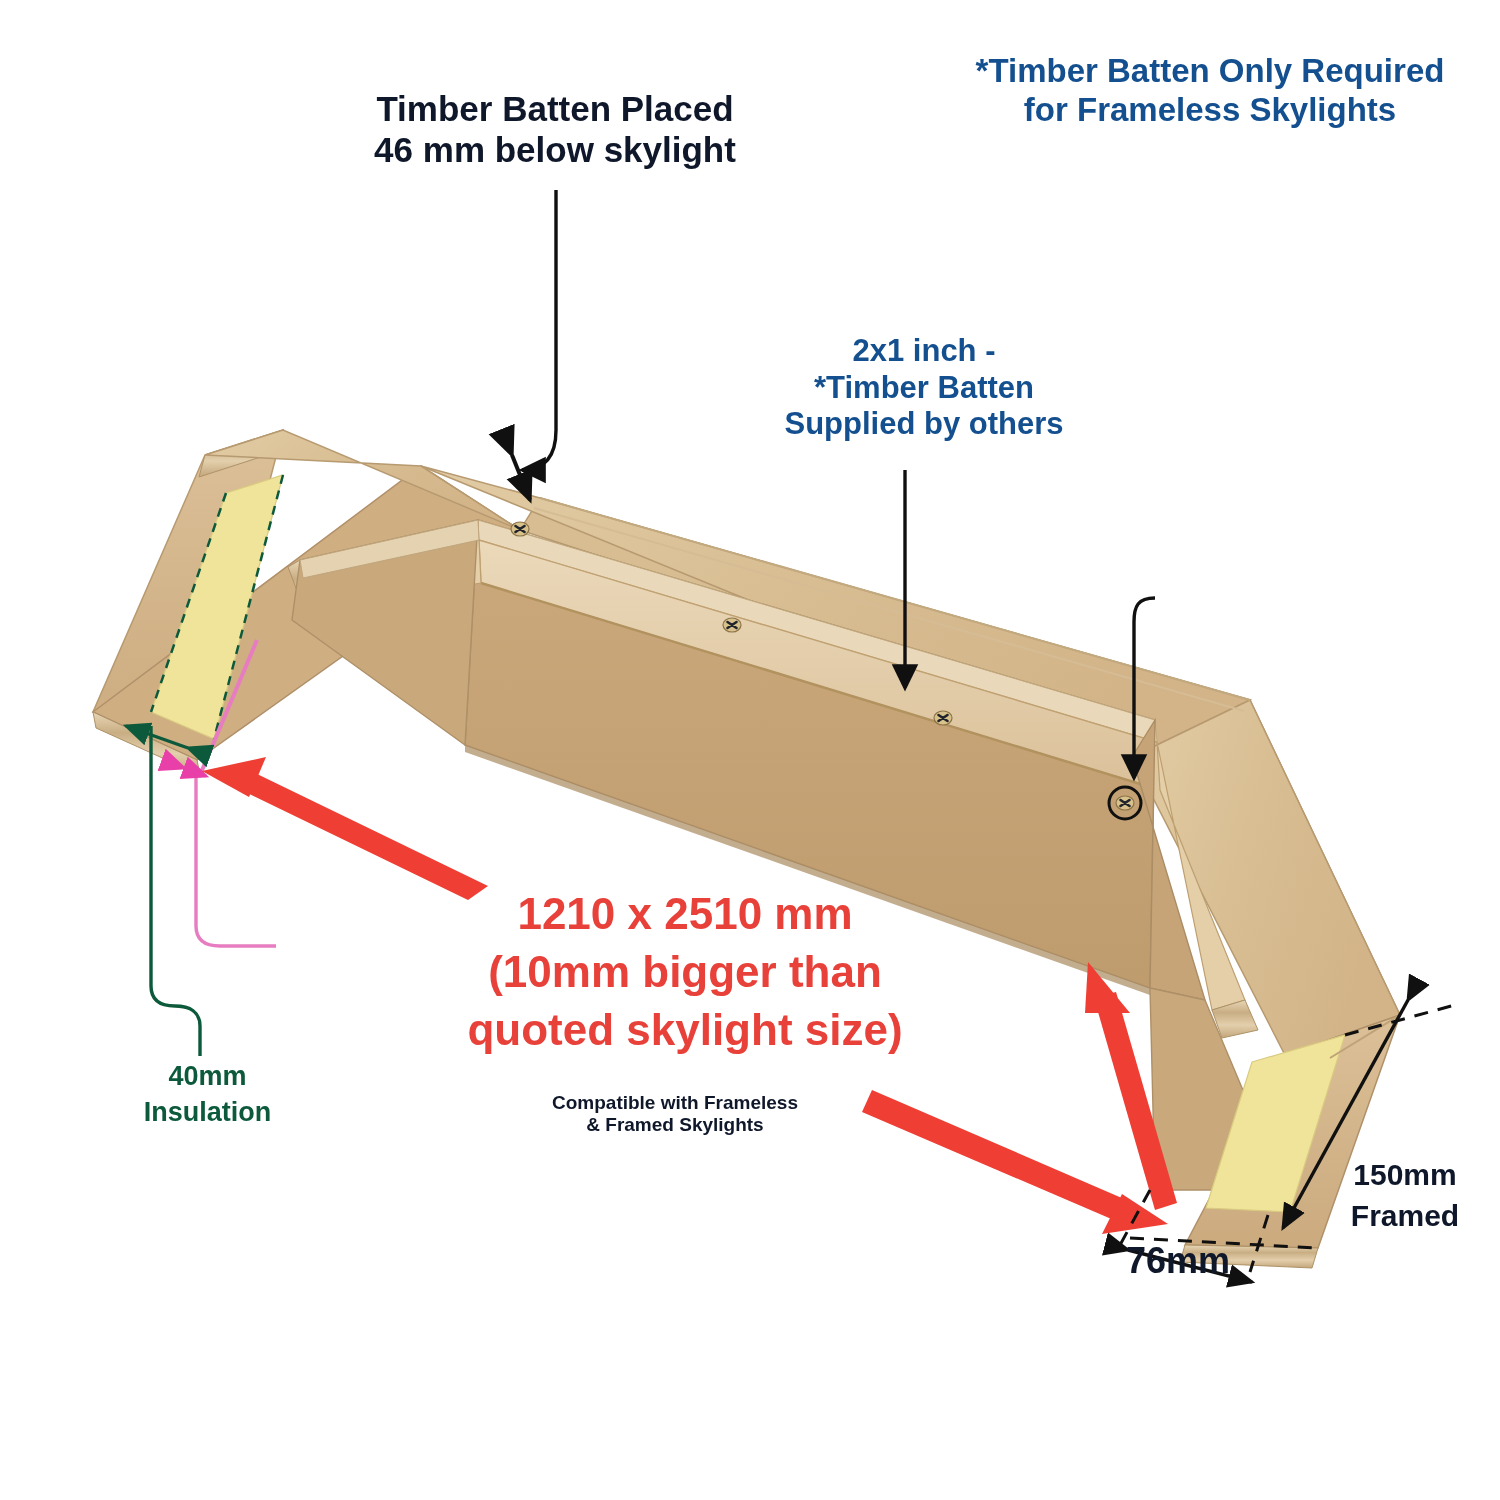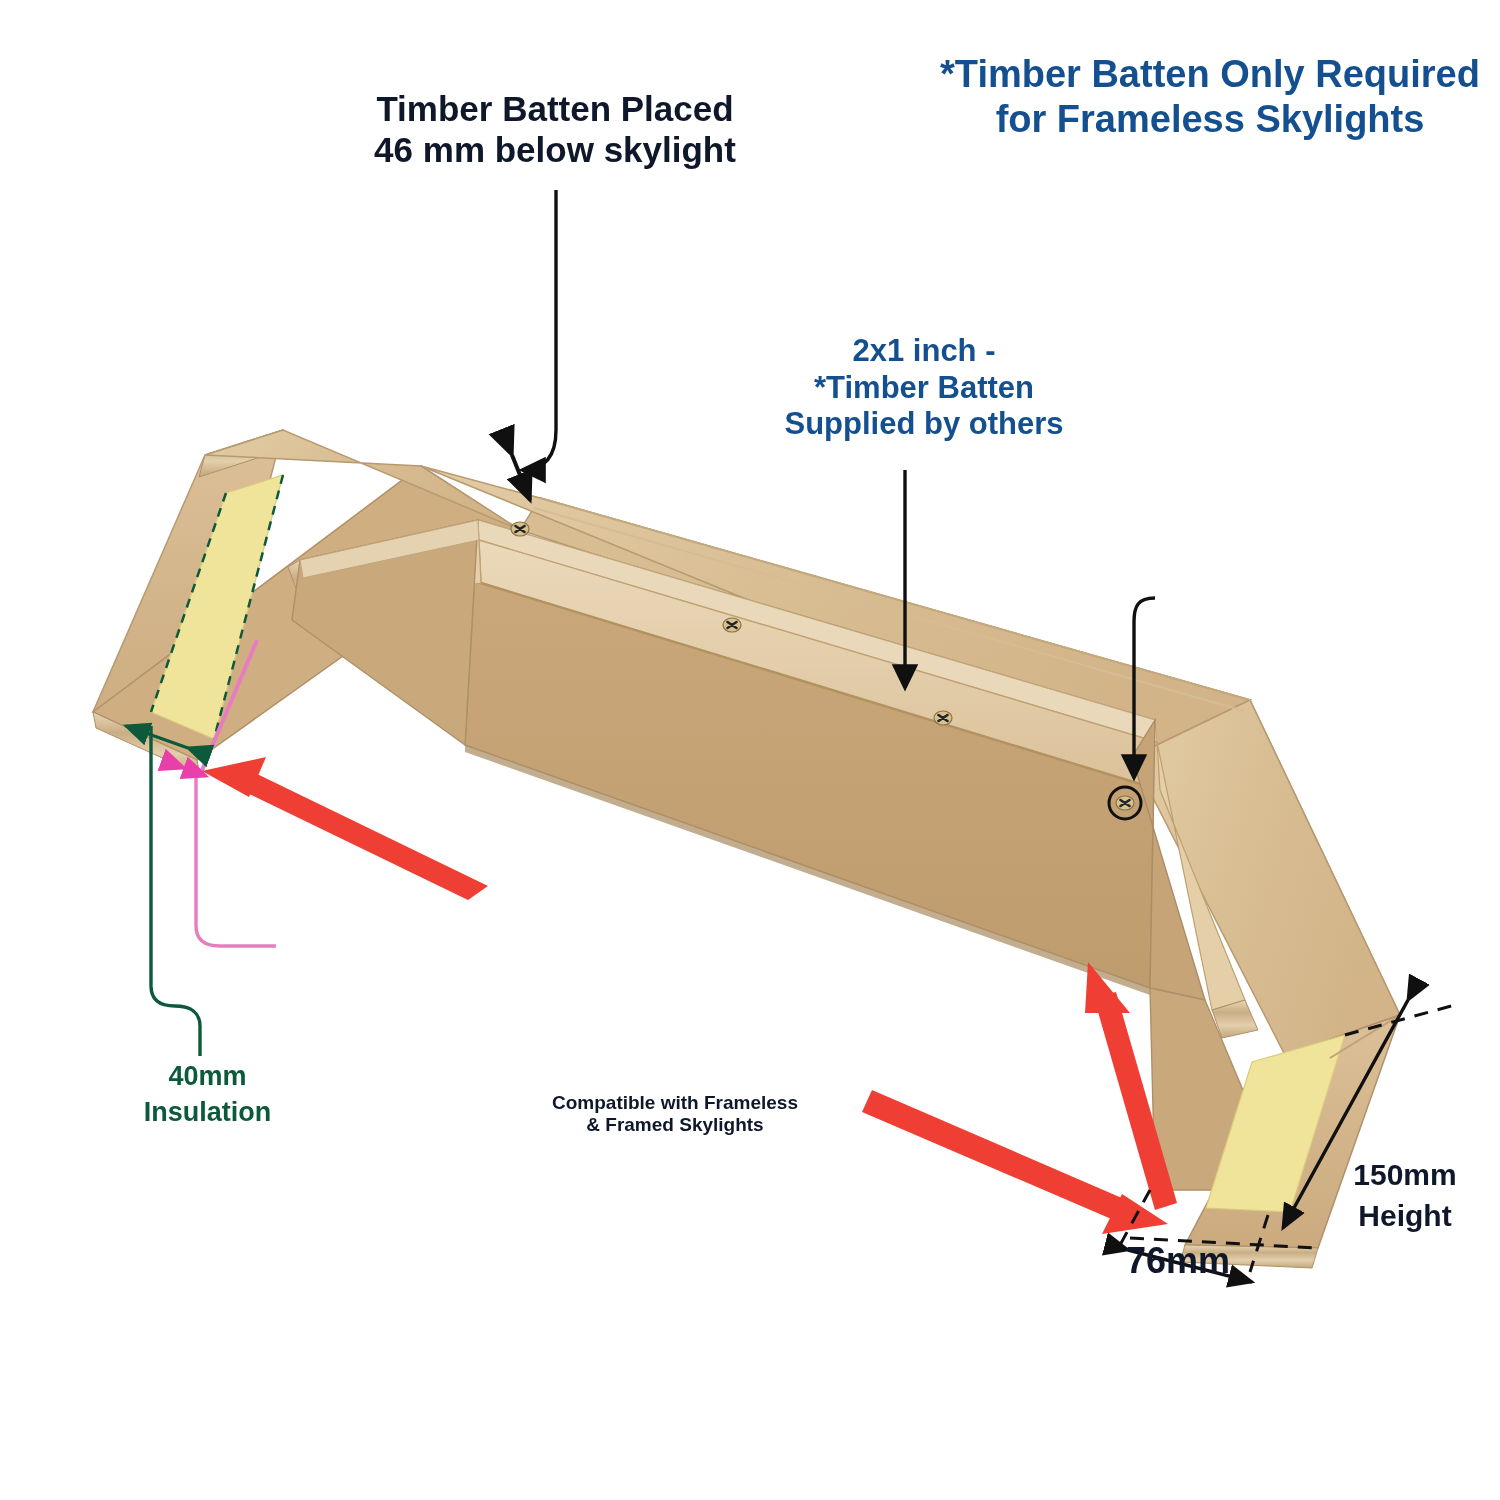--- a/index.html
+++ b/index.html
@@ -7,21 +7,21 @@
        font-family:"Liberation Sans","DejaVu Sans",sans-serif;}
   #stage{position:absolute;left:0;top:0;width:1500px;height:1500px;}
   svg#scene{position:absolute;left:0;top:0;width:1500px;height:1500px;}
   .lbl{position:absolute;font-weight:bold;line-height:1.18;text-align:center;white-space:pre;}
   .lbl.black{color:#0f172a;}
   .lbl.blue{color:#14508F;}
   .lbl.red{color:#E8413A;}
   .lbl.pink{color:#E07BC0;}
   .lbl.green{color:#0C5A3B;}
   .t-batten{left:330px;top:88px;width:450px;font-size:35px;}
-  .t-frameless{left:930px;top:52px;width:560px;font-size:38px;}
+  .t-frameless{left:930px;top:52px;width:560px;font-size:33px;}
   .t-2x1{left:764px;top:333px;width:320px;font-size:31px;}
   .t-screws{left:1120px;top:560px;width:380px;font-size:31px;}
   .t-size{left:400px;top:885px;width:570px;font-size:44px;line-height:1.32;}
   .t-compat{left:450px;top:1092px;width:450px;font-size:19px;}
   .t-18mm{left:255px;top:920px;width:165px;font-size:27px;line-height:1.35;text-align:center;}
   .t-40mm{left:120px;top:1058px;width:175px;font-size:27px;line-height:1.35;text-align:center;}
   .t-150{left:1325px;top:1155px;width:160px;font-size:30px;line-height:1.35;}
   .t-76{left:1118px;top:1240px;width:120px;font-size:36px;}
 </style>
 </head>
@@ -207,26 +207,29 @@
 <span>46 mm below skylight</span></div>
 
   <div class="lbl blue t-frameless"><span>*Timber Batten Only Required</span>
 <span>for Frameless Skylights</span></div>
 
   <div class="lbl blue t-2x1"><span>2x1 inch -</span>
 <span>*Timber Batten</span>
 <span>Supplied by others</span></div>
 
 
+  <div class="lbl red t-size"><span>1210 x 2510 mm</span>
+<span>(10mm bigger than</span>
+<span>quoted skylight size)</span></div>
 
   <div class="lbl black t-compat"><span>Compatible with Frameless</span>
 <span>&amp; Framed Skylights</span></div>
 
 
   <div class="lbl green t-40mm"><span>40mm</span>
 <span>Insulation</span></div>
 
   <div class="lbl black t-150"><span>150mm</span>
-<span>Height</span></div>
+<span>Framed</span></div>
 
   <div class="lbl black t-76"><span>76mm</span></div>
 
 </div>
 
 </body></html>

